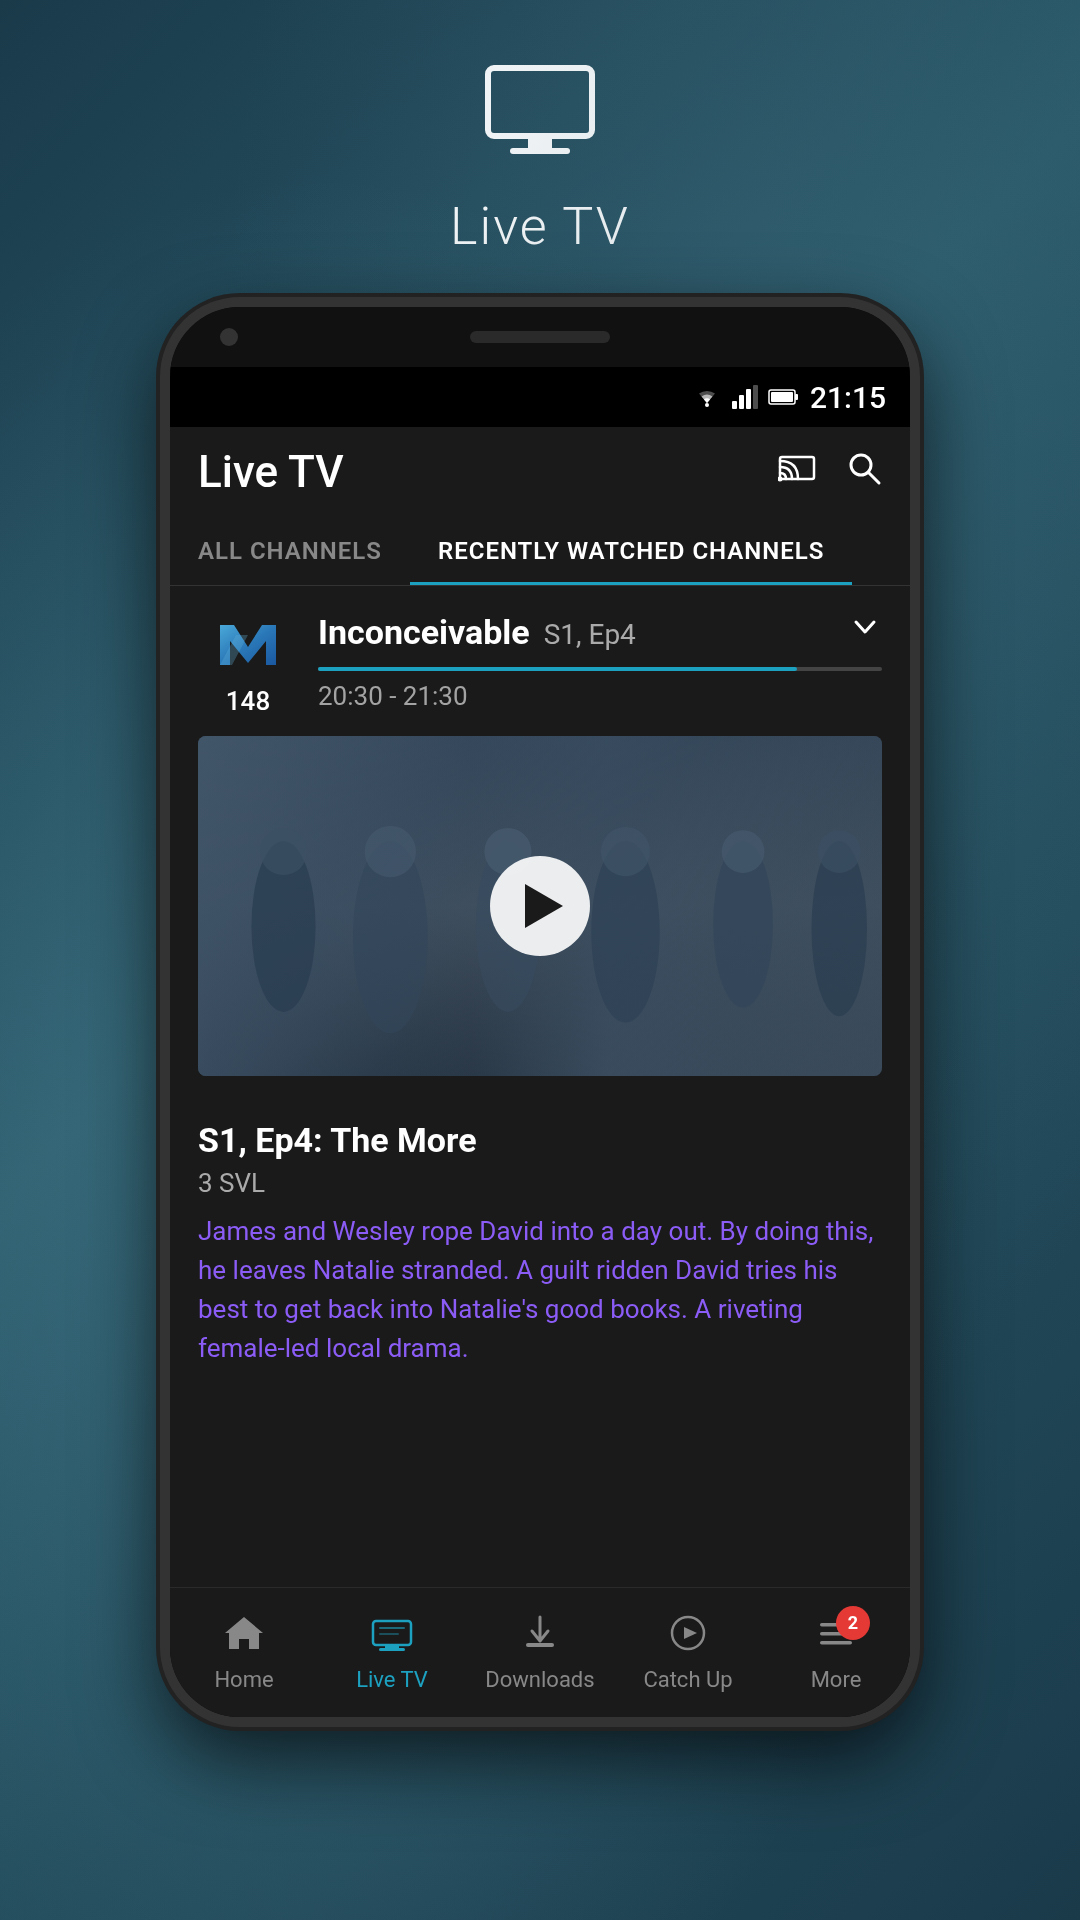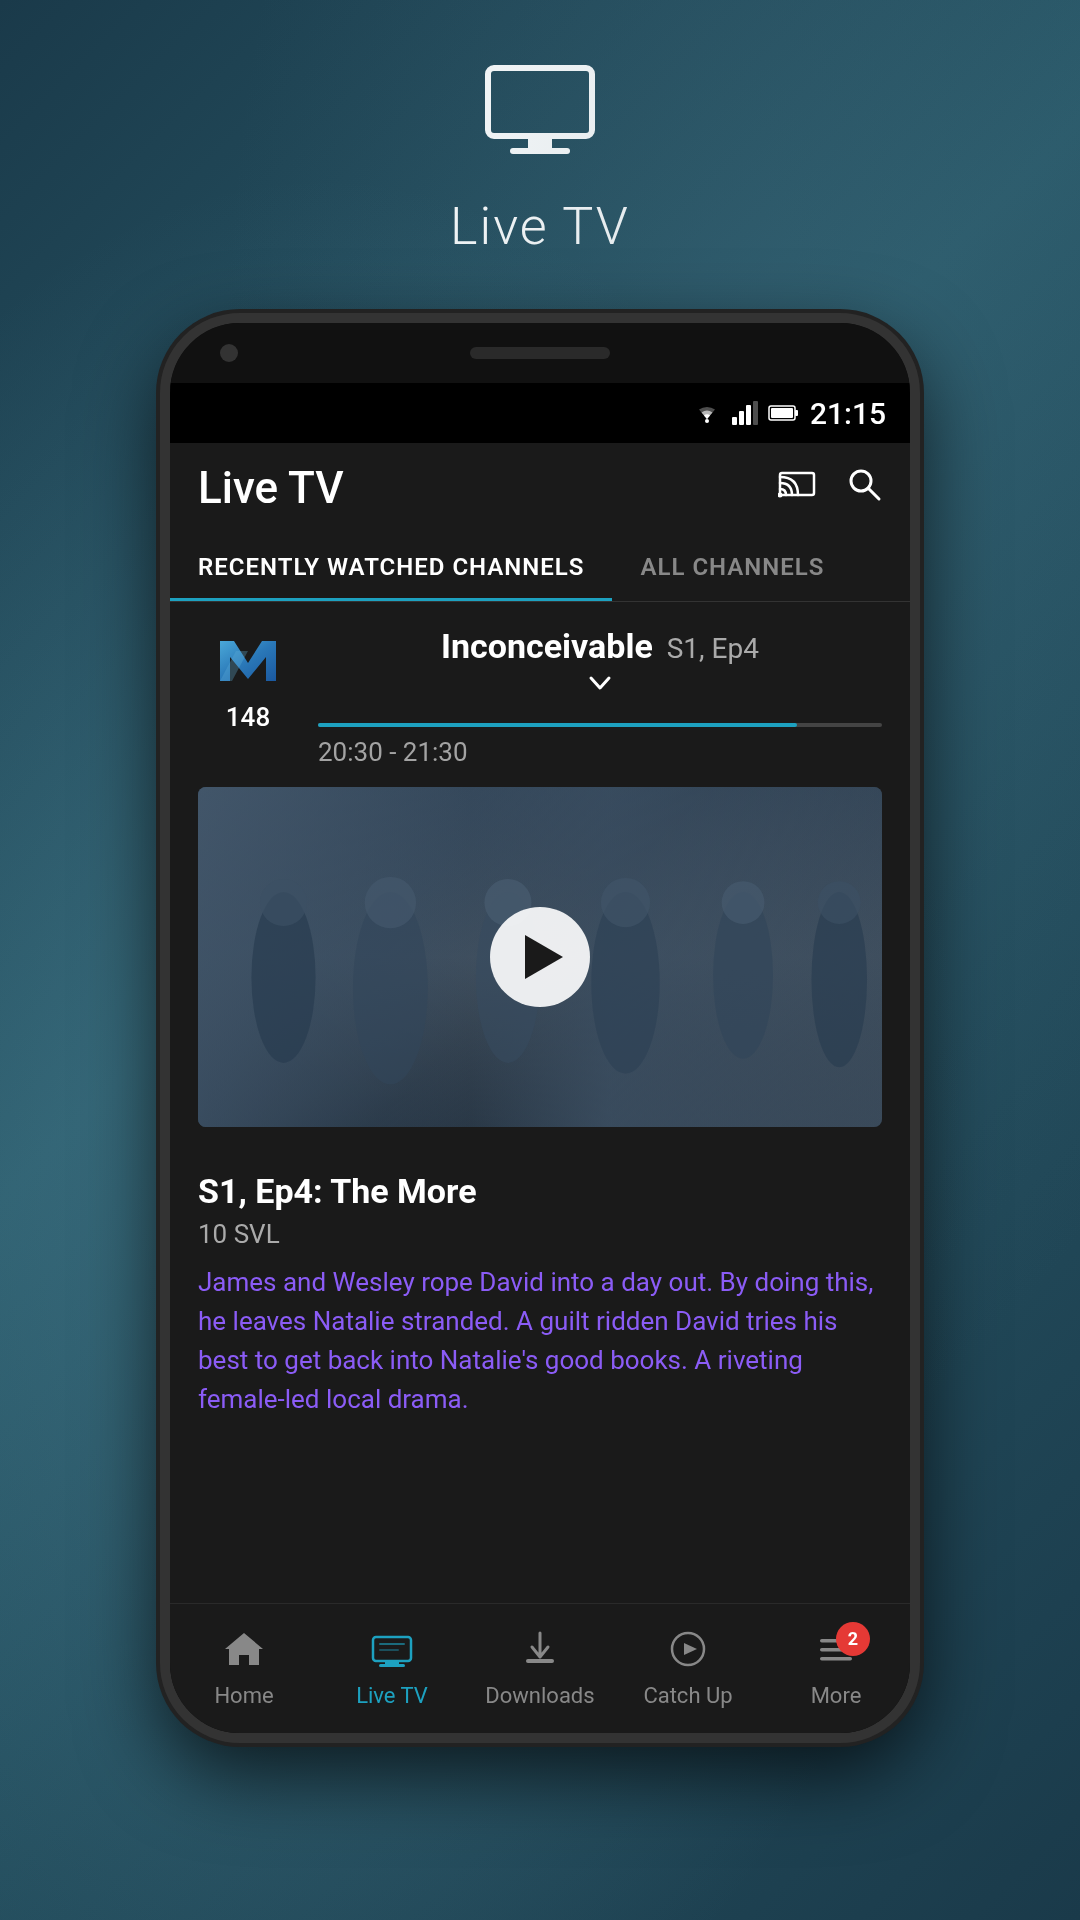--- a/index.html
+++ b/index.html
@@ -55,21 +55,20 @@
     .phone-frame {
       width: 760px;
       height: 1430px;
       background: #111;
       border-radius: 80px;
       border: 10px solid #333;
       position: relative;
       box-shadow: 0 0 0 4px #222, 0 30px 80px rgba(0,0,0,0.7);
       overflow: hidden;
       flex-shrink: 0;
-      margin-top: 16px;
     }
 
     
     .phone-top-bar {
       width: 100%;
       height: 60px;
       background: #111;
       display: flex;
       align-items: center;
       justify-content: space-between;
@@ -239,21 +238,21 @@
       margin-top: 6px;
     }
 
     .channel-info {
       flex: 1;
     }
 
     .show-title-row {
       display: flex;
       align-items: center;
-      flex-direction: column;
+      justify-content: space-between;
     }
 
     .show-title {
       color: white;
       font-size: 34px;
       font-weight: 700;
     }
 
     .show-episode {
       color: #aaa;
@@ -496,25 +495,25 @@
         <div class="icon-btn">
           <svg width="36" height="36" viewBox="0 0 36 36" fill="none">
             <circle cx="15" cy="15" r="10" stroke="white" stroke-width="3"></circle>
             <line x1="22" y1="22" x2="33" y2="33" stroke="white" stroke-width="3" stroke-linecap="round"></line>
           </svg>
         </div>
       </div>
     </div>
 
     <div class="tabs-container">
+      <div class="tab">
+        <span>ALL CHANNELS</span>
+      </div>
       <div class="tab active">
         <span>RECENTLY WATCHED CHANNELS</span>
-      </div>
-      <div class="tab">
-        <span>ALL CHANNELS</span>
       </div>
     </div>
 
     <div class="content-area">
       <div class="channel-card">
 
         <div class="channel-header">
 
           <div class="channel-logo-area">
             <div class="channel-logo">
@@ -578,21 +577,21 @@
 
             <div class="play-btn">
               <div class="play-triangle"></div>
             </div>
           </div>
         </div>
       </div>
 
       <div class="episode-info">
         <div class="episode-title">S1, Ep4: The More</div>
-        <div class="episode-rating">10 SVL</div>
+        <div class="episode-rating">3 SVL</div>
         <div class="episode-description">James and Wesley rope David into a day out. By doing this, he leaves Natalie stranded. A guilt ridden David tries his best to get back into Natalie's good books. A riveting female-led local drama.</div>
       </div>
     </div>
 
     <div class="bottom-nav">
 
       <div class="nav-item">
         <div class="nav-icon">
           <svg width="42" height="38" viewBox="0 0 42 38" fill="#888">
             <path d="M21 4 L2 20 L6 20 L6 36 L16 36 L16 26 L26 26 L26 36 L36 36 L36 20 L40 20 Z"></path>

